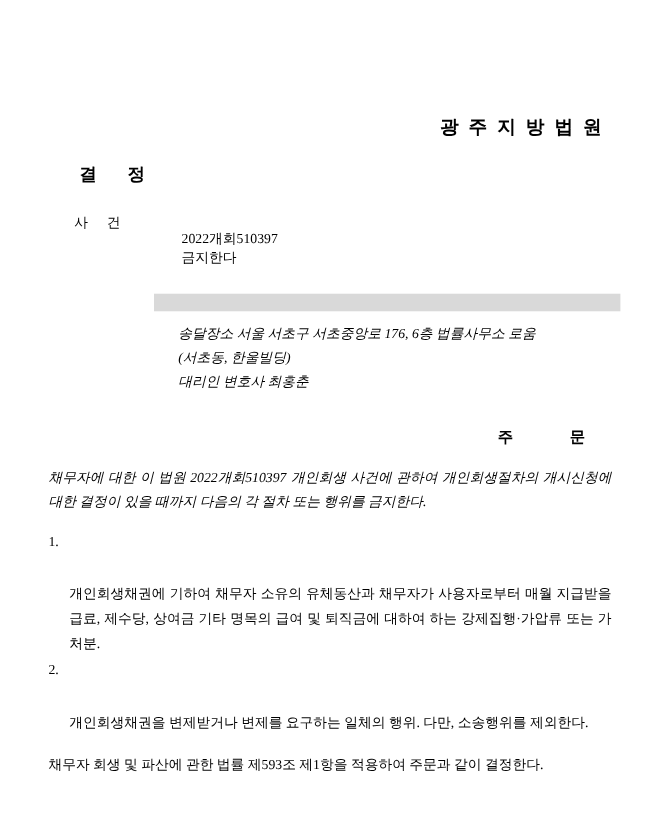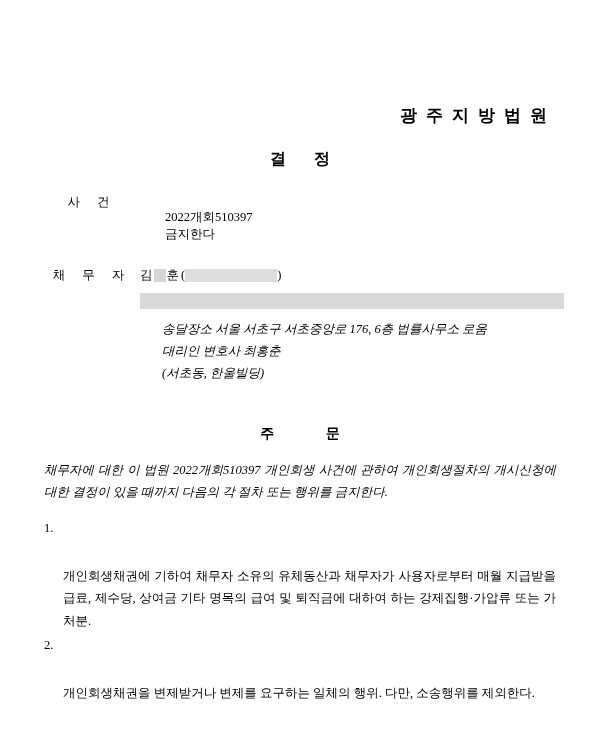--- a/index.html
+++ b/index.html
@@ -24,21 +24,21 @@
   .court-title {
     margin-top: 104px;
     text-align: right;
     font-size: 17px;
     font-weight: bold;
     letter-spacing: 9px;
     text-indent: 9px;
   }
   .doc-kind {
     margin-top: 22px;
-    text-align: center;
+    text-align: left;
     font-size: 16px;
     font-weight: bold;
     letter-spacing: 28px;
     text-indent: 28px;
   }
   .field-block {
     margin-top: 24px;
     font-size: 12.5px;
   }
   .field-row {
@@ -90,22 +90,22 @@
     background: #d9d9d9;
   }
   .address-block {
     margin-top: 10px;
     margin-left: 118px;
     font-size: 12.5px;
     line-height: 1.75;
     font-style: italic;
   }
   .section-heading {
-    margin-top: 40px;
-    text-align: center;
+    margin-top: 30px;
+    text-align: right;
     font-size: 14px;
     font-weight: bold;
     letter-spacing: 24px;
     text-indent: 24px;
   }
   .body-text {
     margin-top: 16px;
     font-size: 12.5px;
     line-height: 1.78;
     text-align: justify;
@@ -146,51 +146,41 @@
   <div class="field-block">
 
     <div class="field-row">
       <div class="field-label">사       건</div>
       <div class="field-value">
         <span class="case-no">2022개회510397</span>
         <span>금지한다</span>
       </div>
     </div>
 
-    <div class="field-row">
-      <div class="field-label">채  무  자</div>
-      <div class="field-value debtor-line">
-        <span>김</span>
-        <span class="redact-inline-small"></span>
-        <span>훈</span>
-        <span class="paren">(</span>
-        <span class="redact-paren"></span>
-        <span>)</span>
-      </div>
-    </div>
 
     <div class="redact-bar-wide"></div>
 
     <div class="address-block">
       <div>송달장소  서울 서초구 서초중앙로 176, 6층 법률사무소 로움</div>
+      <div>(서초동, 한울빌딩)</div>
       <div>대리인 변호사 최홍춘</div>
-      <div>(서초동, 한울빌딩)</div>
     </div>
   </div>
 
   <div class="section-heading">주       문</div>
 
   <div class="body-text">채무자에 대한 이 법원 2022개회510397 개인회생 사건에 관하여 개인회생절차의 개시신청에 대한 결정이 있을 때까지 다음의 각 절차 또는 행위를 금지한다.</div>
 
   <div class="numbered">
     <div class="num-item">
       <div class="num-marker">1.</div>
       <div class="num-text">개인회생채권에 기하여 채무자 소유의 유체동산과 채무자가 사용자로부터 매월 지급받을 급료, 제수당, 상여금 기타 명목의 급여 및 퇴직금에 대하여 하는 강제집행·가압류 또는 가처분.</div>
     </div>
     <div class="num-item">
       <div class="num-marker">2.</div>
       <div class="num-text">개인회생채권을 변제받거나 변제를 요구하는 일체의 행위. 다만, 소송행위를 제외한다.</div>
     </div>
   </div>
 
 
+  <div class="reason-text">채무자 회생 및 파산에 관한 법률 제593조 제1항을 적용하여 주문과 같이 결정한다.</div>
 
 </div>
 
 </body></html>

